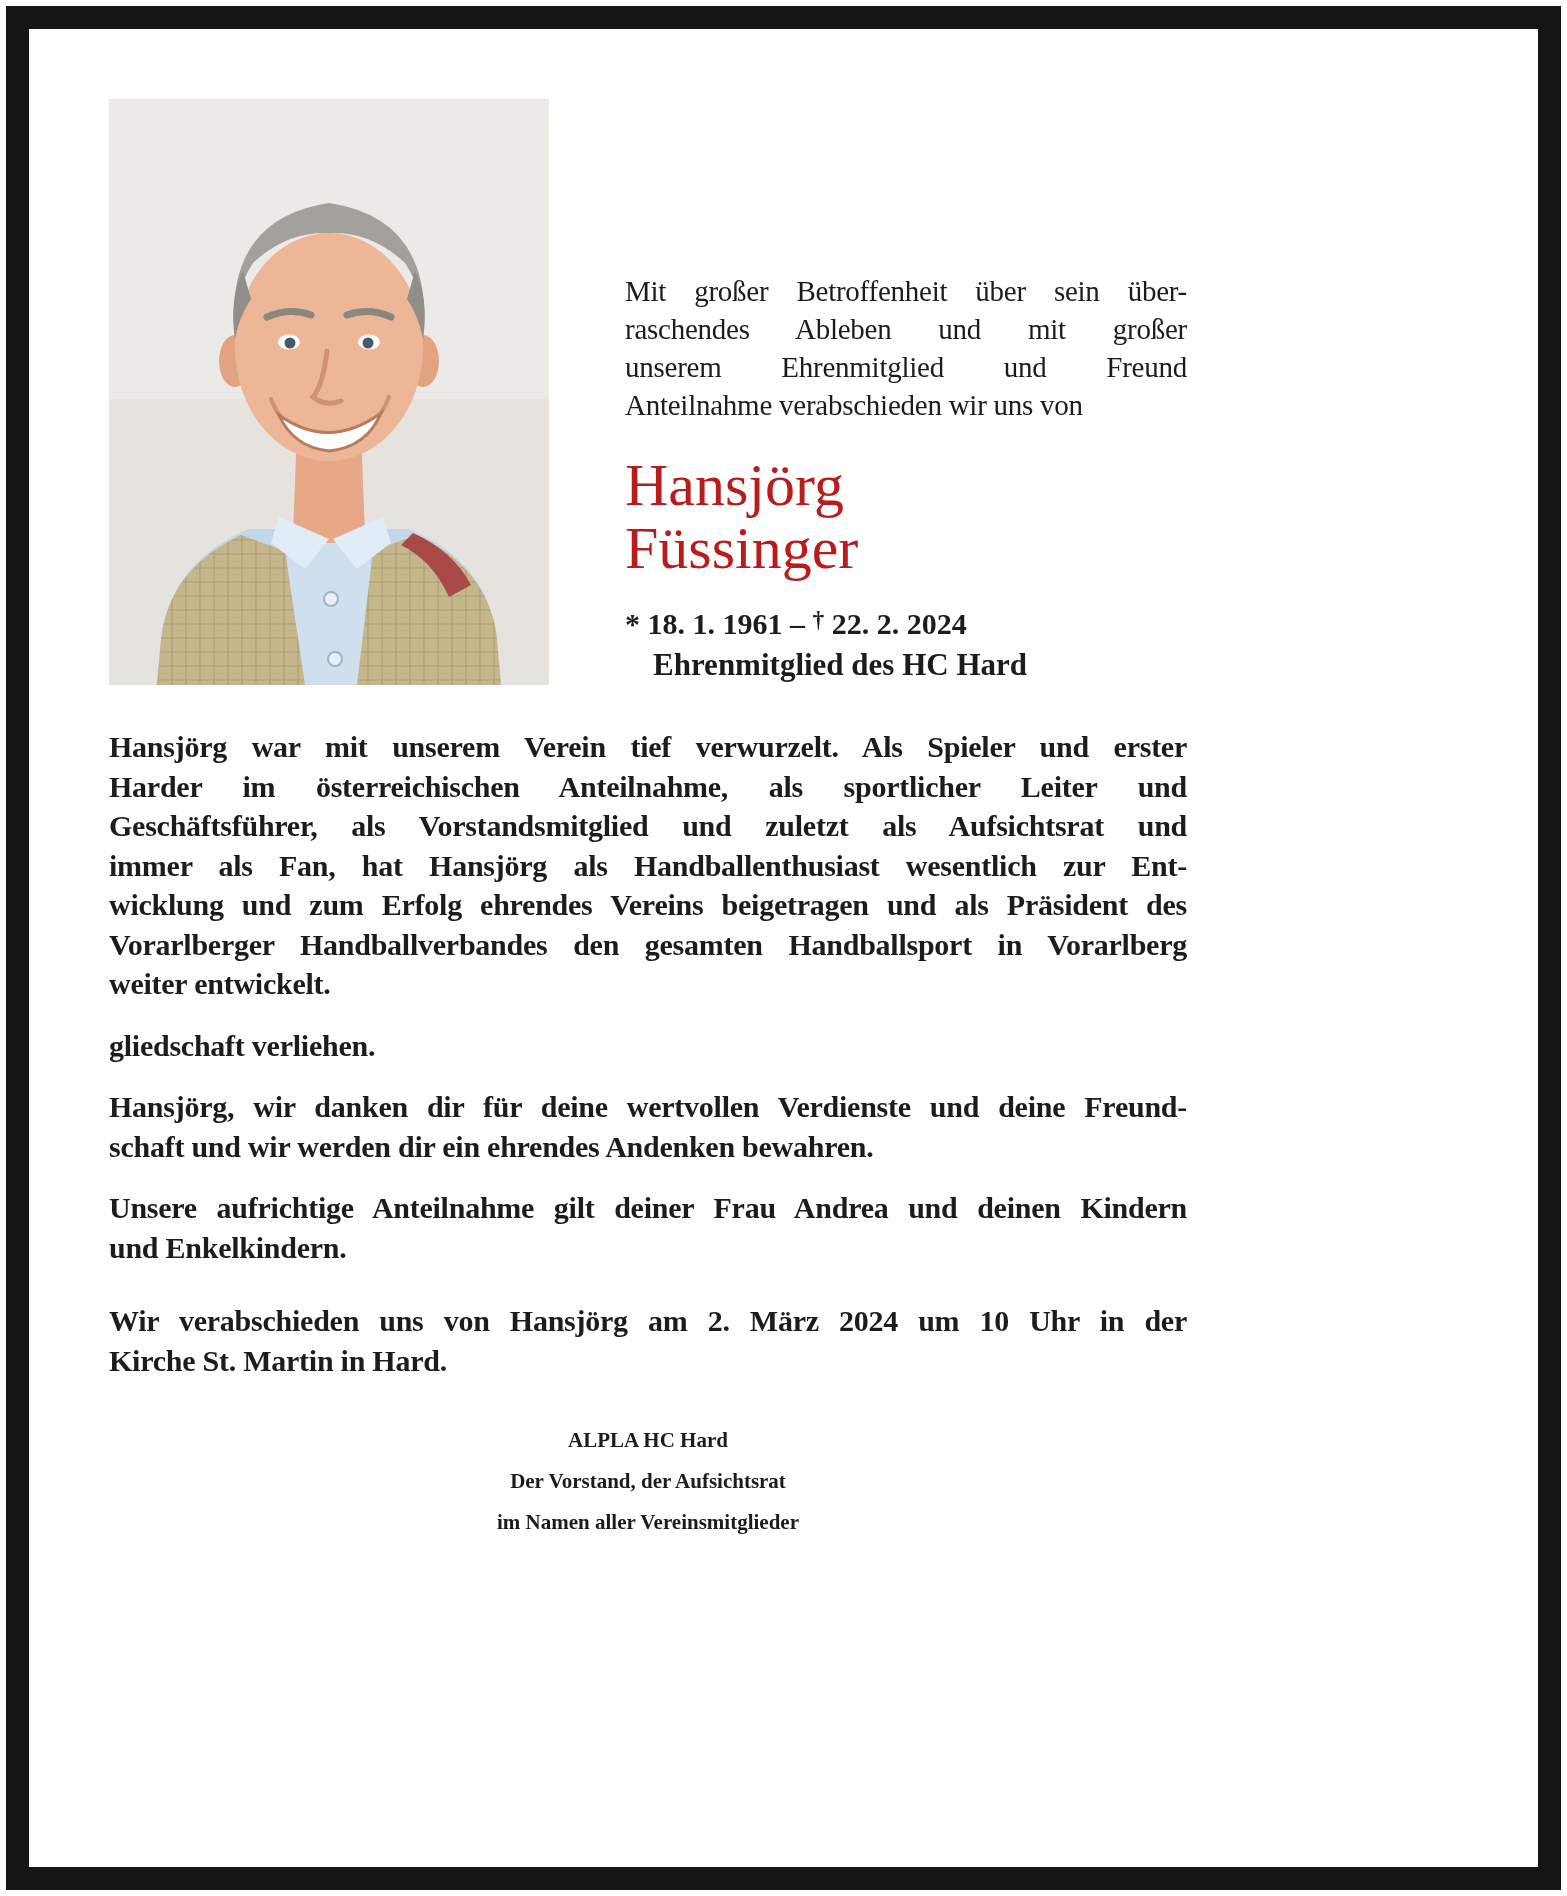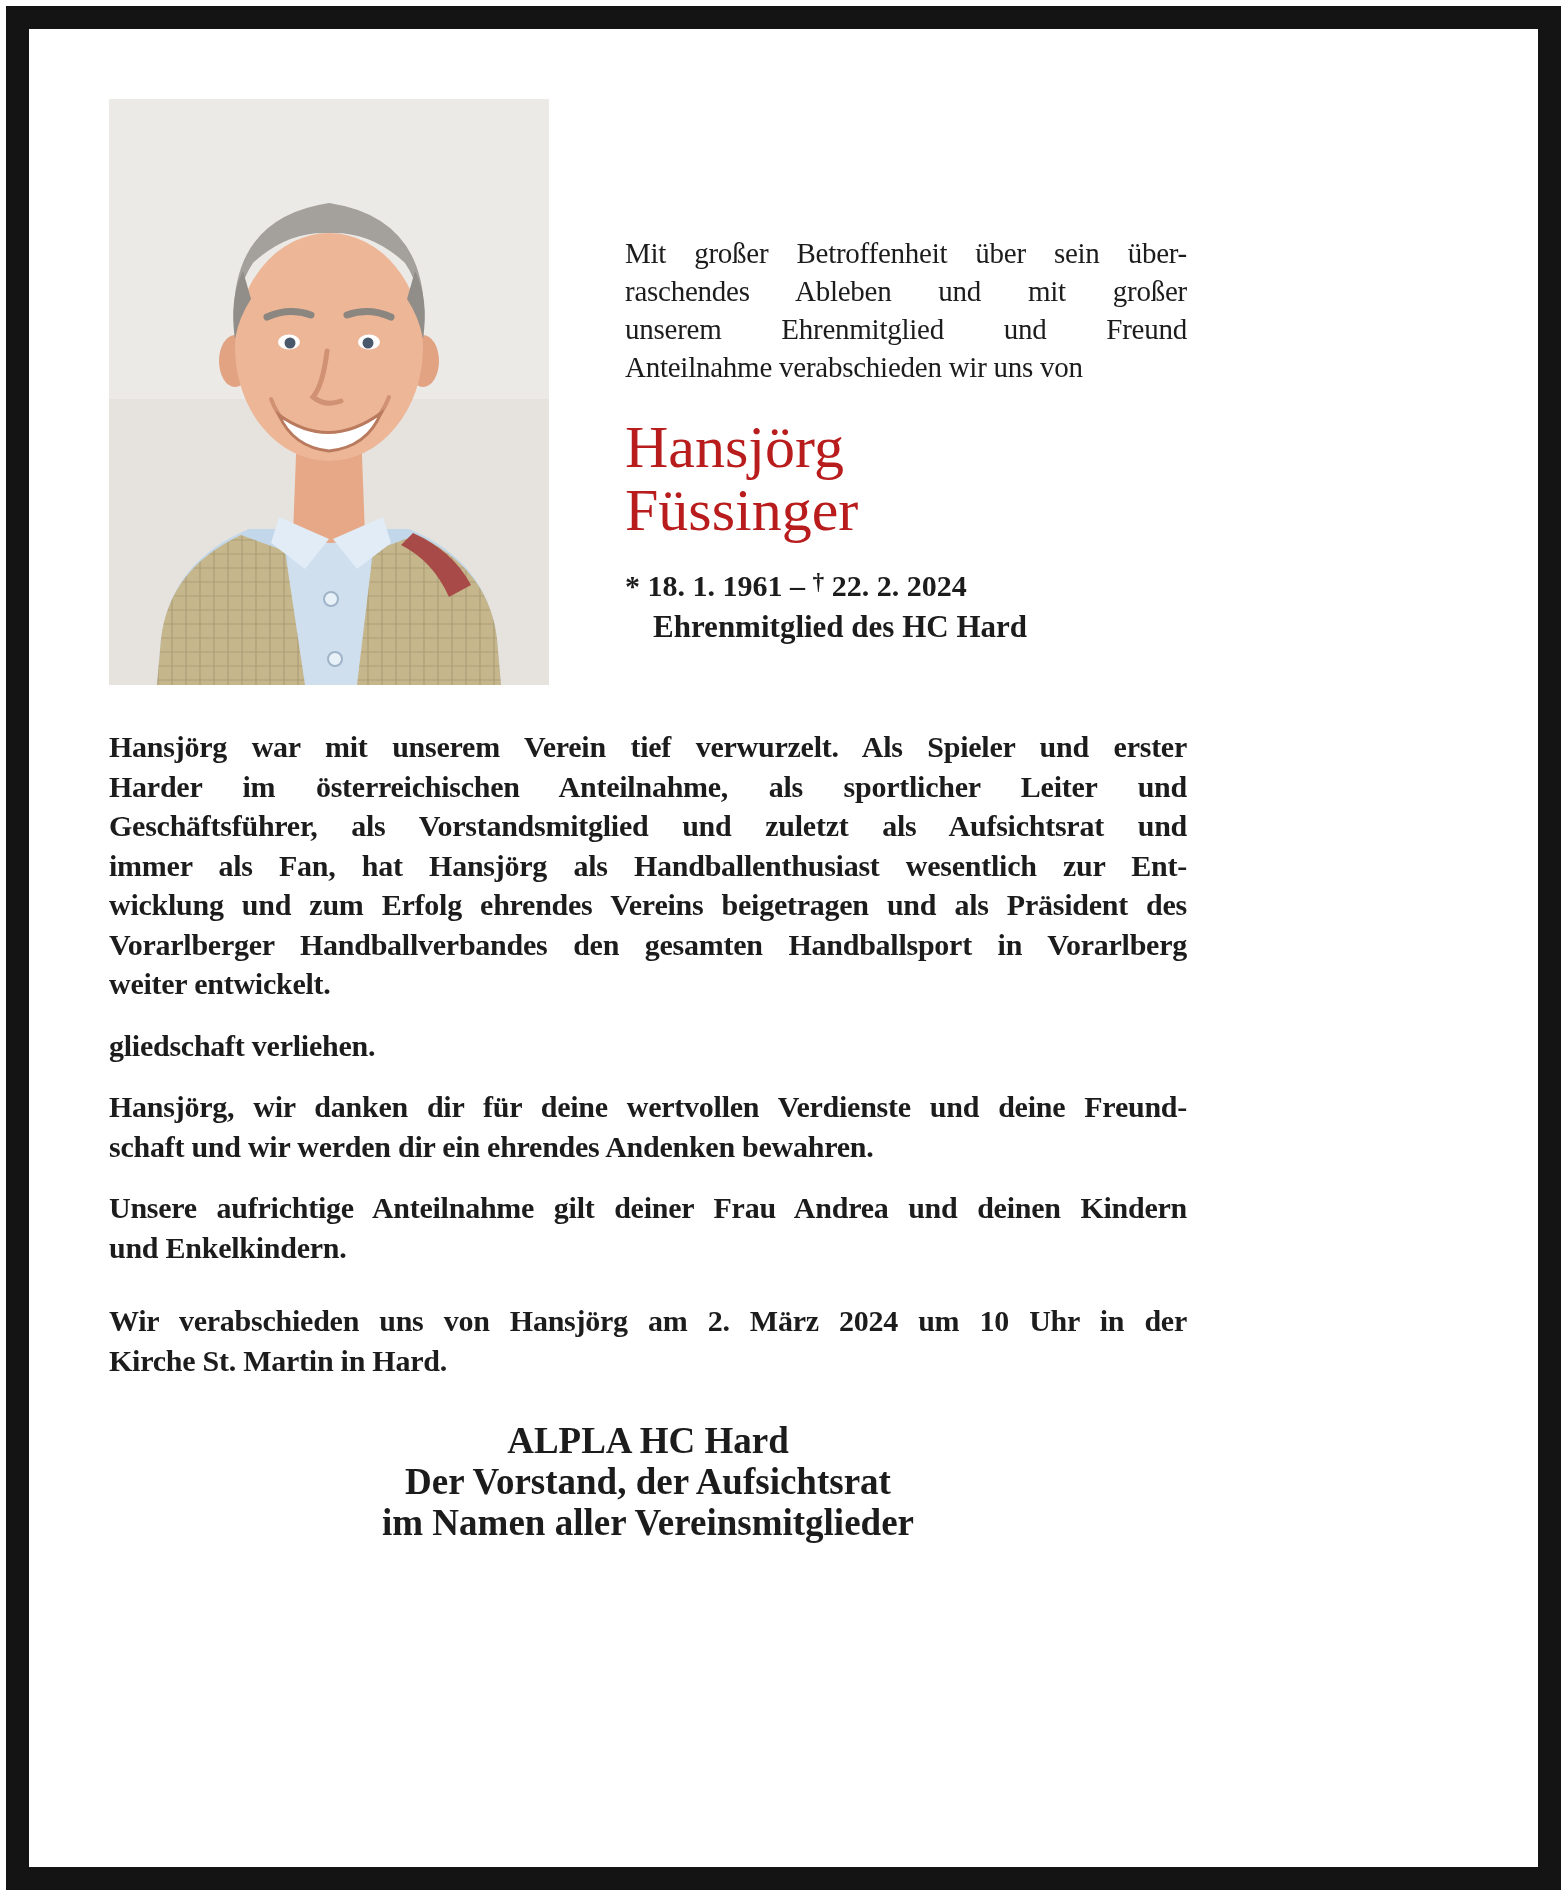--- a/index.html
+++ b/index.html
@@ -19,21 +19,21 @@
     width: 100%; height: 100%;
     box-sizing: border-box;
     background: #ffffff;
     padding: 70px 0 0 80px;
     overflow: hidden;
     font-family: "Liberation Serif", "DejaVu Serif", serif;
     color: #1c1c1c;
   }
   .content { width: 1078px; }
 
-  .header { display: flex; align-items: center; }
+  .header { display: flex; align-items: flex-end; }
   .photo {
     width: 440px; height: 586px;
     flex: 0 0 auto;
     background: #eceae7;
     overflow: hidden;
   }
   .photo svg { display: block; }
 
   .right-col {
     margin-left: 76px;
@@ -78,21 +78,21 @@
   }
 
   .body-block { margin-top: 42px; font-size: 30px; line-height: 39.5px; }
   .para { margin-bottom: 22px; font-weight: bold; }
   .para-farewell { margin-top: 34px; }
 
   .signature {
     margin-top: 40px;
     width: 1078px;
     text-align: center;
-    font-size: 37px;
+    font-size: 21px;
     font-weight: bold;
     line-height: 41px;
   }
 </style>
 </head>
 <body>
 
 <div class="canvas">
   <div class="frame">
     <div class="page">

